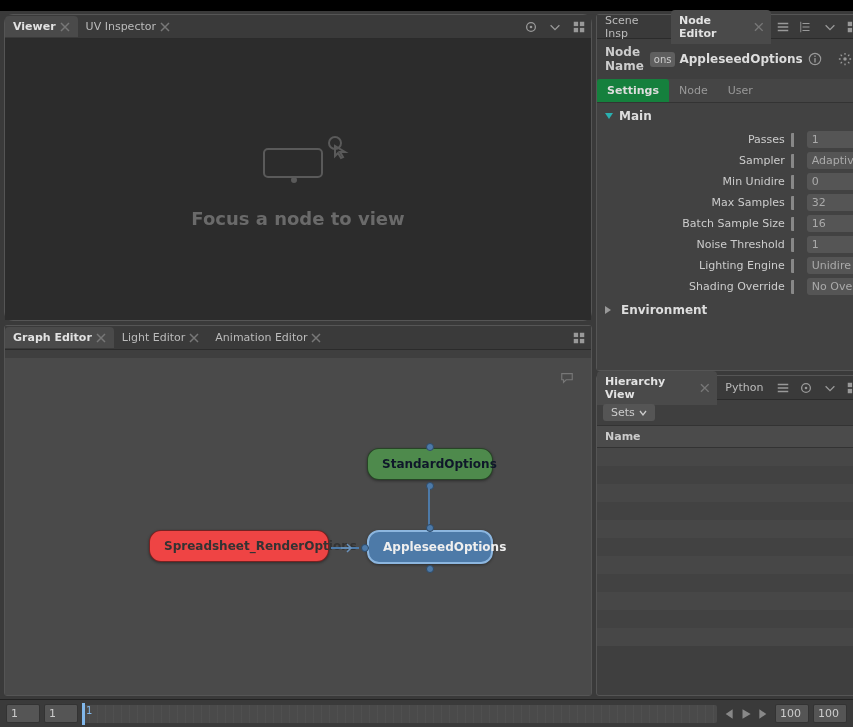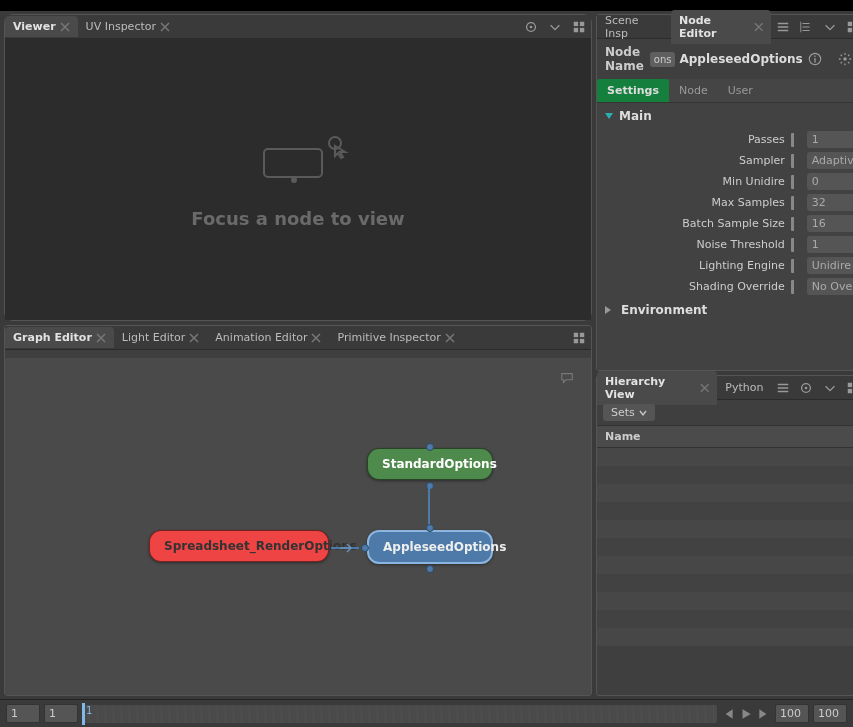--- a/index.html
+++ b/index.html
@@ -33,21 +33,21 @@
   .focus-placeholder-icon .cursor { position: absolute; left: 80px; top: 14px; }
   .focus-placeholder-icon .cursor svg { width: 16px; height: 16px; fill: none; stroke: #5a5a5a; stroke-width: 2; }
   .focus-placeholder-icon .dot-bot { position: absolute; left: 38px; top: 47px; width: 6px; height: 6px; background: #5a5a5a; border-radius: 50%; }
   .focus-msg { font-size: 18px; font-weight: bold; color: #6a6a6a; }
 
   
   .graph { flex: 1; gap: 8px; }
   .graph-body { background: #4a4a4a; }
   .g-comment-icon { position: absolute; right: 12px; top: 10px; color: #777; }
   .node { position: absolute; border-radius: 12px; padding: 8px 14px; font-size: 12px; font-weight: bold; text-align: center; border: 1px solid rgba(0,0,0,0.5); box-shadow: 0 1px 3px rgba(0,0,0,0.4); }
-  .node-green { background: #4e8a4c; color: #ffffff; }
+  .node-green { background: #4e8a4c; color: #0f172a; }
   .node-blue  { background: #4d7aa8; color: #eee; border: 2px solid #8cb6df; }
   .node-amber { background: #ef4444; color: #333; }
   .port { position: absolute; width: 8px; height: 8px; background: #4d7aa8; border: 1px solid #2e4a68; border-radius: 50%; }
   .edge { position: absolute; background: #4d7aa8; }
 
   
   .nodeed { height: 357px; }
   .nodeed-top { display: flex; align-items: center; padding: 6px 8px; font-size: 12px; }
   .nodeed-top .label { color: #ccc; font-weight: bold; margin-right: 6px; }
   .nodeed-top .ons { background: #5f5f5f; border-radius: 3px; padding: 2px 4px; font-size: 10px; color: #ccc; margin-right: 4px; }
@@ -168,28 +168,20 @@
               </span>
           </div>
           <div class="tab">
             <span>Animation Editor</span>
             <span class="tab-close">
                 <svg viewBox="0 0 10 10">
                   <path d="M1 1 L9 9 M9 1 L1 9" stroke="currentColor" stroke-width="1.5"></path>
                 </svg>
               </span>
           </div>
-          <div class="tab">
-            <span>Primitive Inspector</span>
-            <span class="tab-close">
-                <svg viewBox="0 0 10 10">
-                  <path d="M1 1 L9 9 M9 1 L1 9" stroke="currentColor" stroke-width="1.5"></path>
-                </svg>
-              </span>
-          </div>
           <div class="spacer"></div>
           <div class="tb-icon">
               <svg viewBox="0 0 16 16">
                 <rect x="2" y="2" width="5" height="5" fill="currentColor"></rect>
                 <rect x="9" y="2" width="5" height="5" fill="currentColor"></rect>
                 <rect x="2" y="9" width="5" height="5" fill="currentColor"></rect>
                 <rect x="9" y="9" width="5" height="5" fill="currentColor"></rect>
               </svg>
             </div>
         </div>

